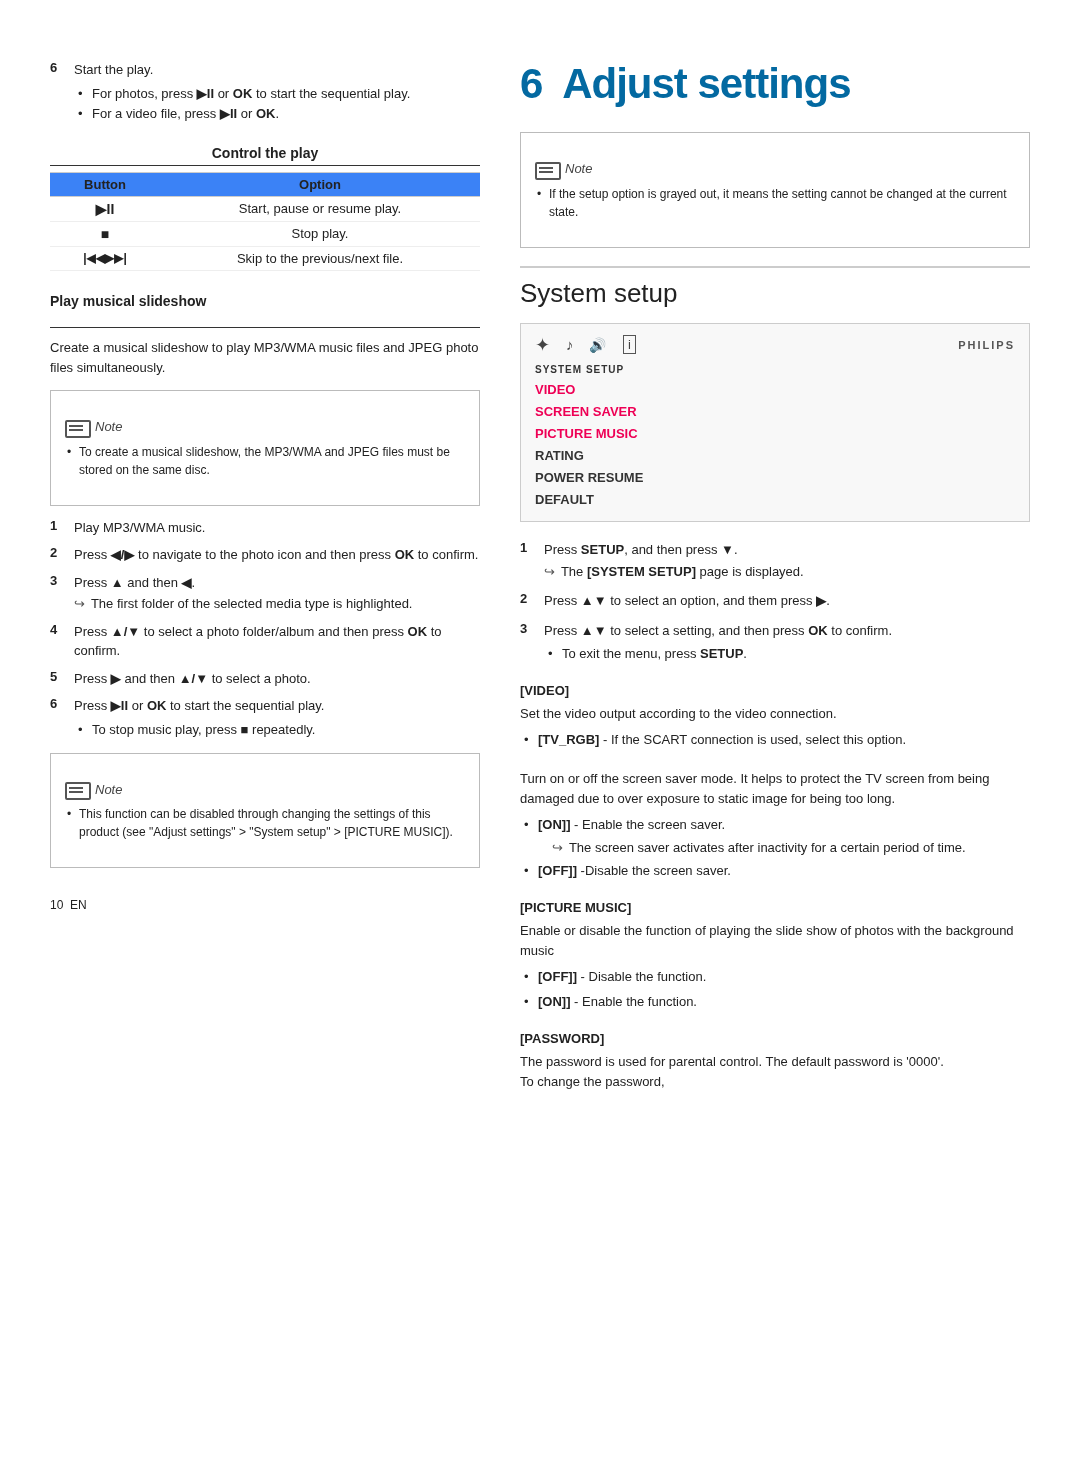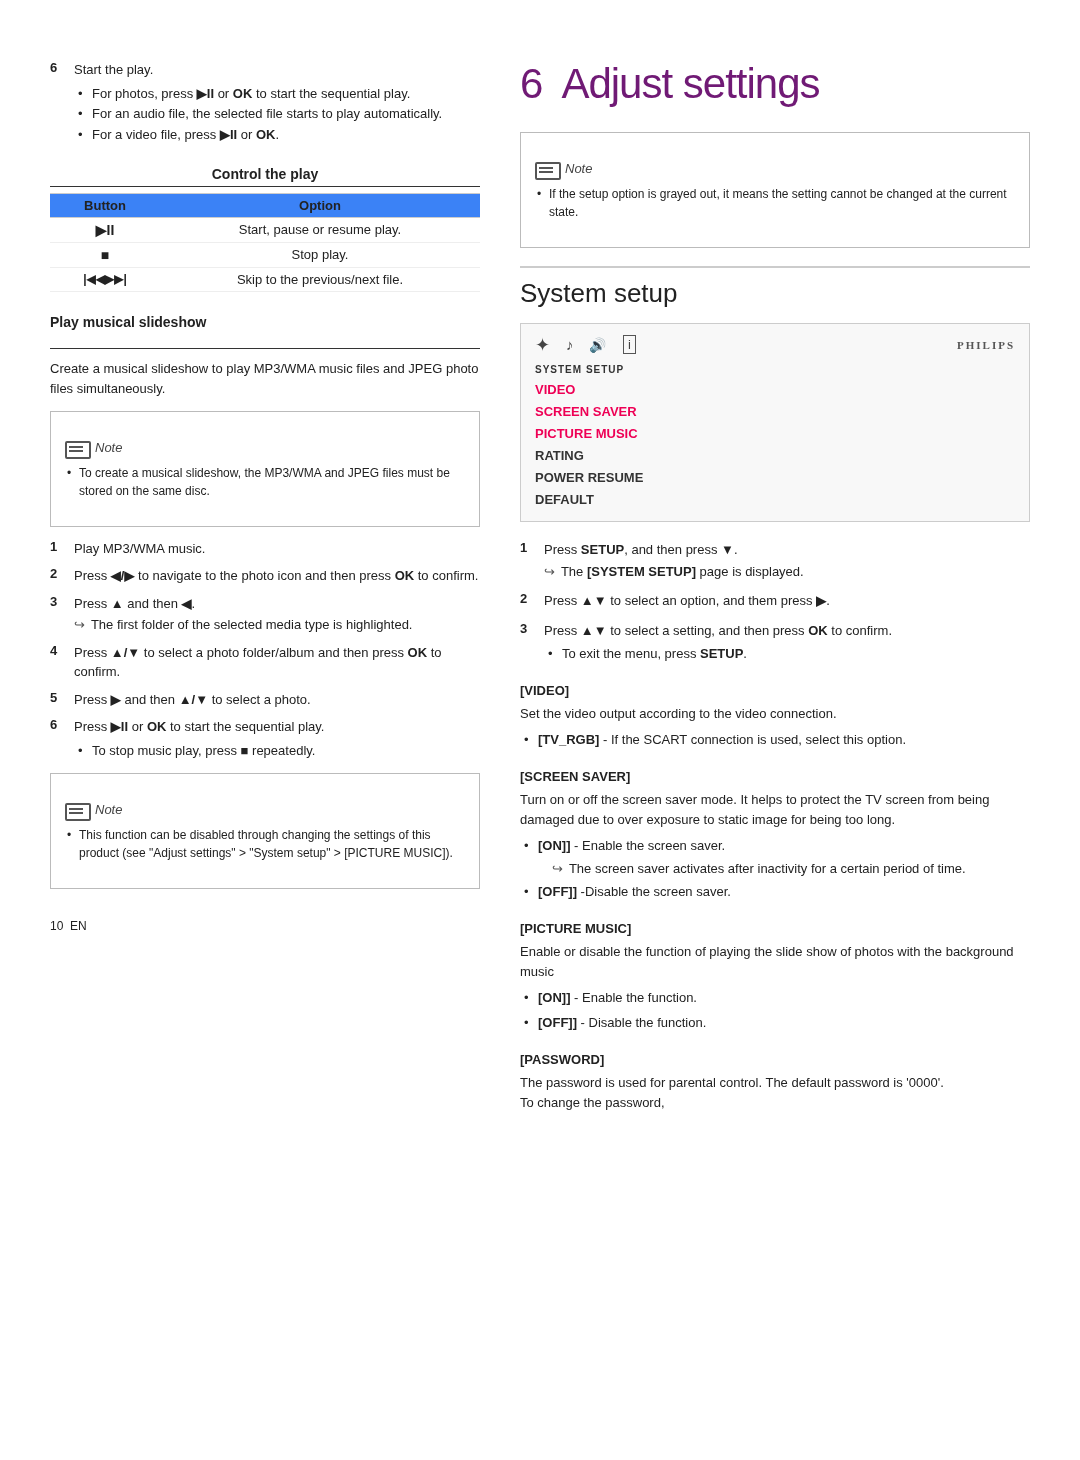--- a/index.html
+++ b/index.html
@@ -90,40 +90,40 @@
     .sub-bullet::before { content: "•"; position: absolute; left: -14px; }
 
     
     .sym { font-family: "Arial Unicode MS", Arial, sans-serif; }
     .bold { font-weight: bold; }
 
     
     .page-num { font-size: 12px; margin-top: 30px; }
 
     
-    .chapter-title { font-size: 42px; font-weight: 400; margin-bottom: 24px; color: #701a75; letter-spacing: -1px; }
+    .chapter-title { font-size: 42px; font-weight: 700; margin-bottom: 24px; color: #0369a1; letter-spacing: -1px; }
 
     .system-setup-img {
       border: 1px solid #ccc;
       padding: 10px 14px;
       margin-bottom: 18px;
       background: #f8f8f8;
       font-size: 12px;
     }
     .setup-menu-bar {
       display: flex;
       align-items: center;
       gap: 16px;
       margin-bottom: 8px;
     }
     .setup-icon {
       font-size: 18px;
       color: #444;
     }
-    .philips-text { font-size: 11px; font-weight: bold; letter-spacing: 2px; margin-left: auto; color: #555; font-family: Liberation Serif, serif; }
+    .philips-text { font-size: 11px; font-weight: bold; letter-spacing: 2px; margin-left: auto; color: #555; }
     .setup-menu-label { font-size: 10px; font-weight: bold; color: #333; letter-spacing: 1px; margin-bottom: 4px; }
     .setup-menu-items { }
     .setup-menu-item { font-size: 13px; font-weight: bold; color: #e05; line-height: 1.7; }
     .setup-menu-item.active { color: #e05; }
     .setup-menu-item.dim { color: #555; }
 
     .right-steps { margin-top: 16px; }
     .right-step { display: flex; gap: 8px; margin-bottom: 10px; align-items: flex-start; }
     .r-num { font-weight: bold; font-size: 13px; min-width: 16px; }
     .r-content { font-size: 13px; line-height: 1.5; flex: 1; }
@@ -141,21 +141,20 @@
 <div class="page">
 
   <div class="left-col">
 
     <div class="numbered-item">
       <span class="num">6</span>
       <div class="num-content">
         <span>Start the play.</span>
         <div style="margin-top:4px;">
           <div class="sub-bullet">For photos, press <span class="bold sym">▶II</span> or <span class="bold">OK</span> to start the sequential play.</div>
-          <div class="sub-bullet">For an audio file, the selected file starts to play automatically.</div>
           <div class="sub-bullet">For a video file, press <span class="bold sym">▶II</span> or <span class="bold">OK</span>.</div>
         </div>
       </div>
     </div>
 
     <div class="control-table">
       <h3>Control the play</h3>
       <div class="ctrl-grid">
         <div class="ctrl-header">Button</div>
         <div class="ctrl-header">Option</div>
@@ -307,37 +306,36 @@
       </div>
     </div>
 
     <div class="subsection">
       <div class="subsection-title">[VIDEO]</div>
       <p>Set the video output according to the video connection.</p>
       <div class="sub-bullet"><span class="bold">[TV_RGB]</span> - If the SCART connection is used, select this option.</div>
     </div>
 
     <div class="subsection">
-      <div class="subsection-title">[SCREEN SAVER]</div>
       <p>Turn on or off the screen saver mode. It helps to protect the TV screen from being damaged due to over exposure to static image for being too long.</p>
       <div class="sub-bullet">
         <span class="bold">[ON]]</span> - Enable the screen saver.
         <div class="indent-arrow">
           <span class="arrow-sym">↪</span>
           <span>The screen saver activates after inactivity for a certain period of time.</span>
         </div>
       </div>
       <div class="sub-bullet"><span class="bold">[OFF]]</span> -Disable the screen saver.</div>
     </div>
 
     <div class="subsection">
       <div class="subsection-title">[PICTURE MUSIC]</div>
       <p>Enable or disable the function of playing the slide show of photos with the background music</p>
+      <div class="sub-bullet"><span class="bold">[OFF]]</span> - Disable the function.</div>
       <div class="sub-bullet"><span class="bold">[ON]]</span> - Enable the function.</div>
-      <div class="sub-bullet"><span class="bold">[OFF]]</span> - Disable the function.</div>
     </div>
 
     <div class="subsection">
       <div class="subsection-title">[PASSWORD]</div>
       <p>The password is used for parental control. The default password is '0000'.<br>To change the password,</p>
     </div>
 
   </div>
 </div>
 

